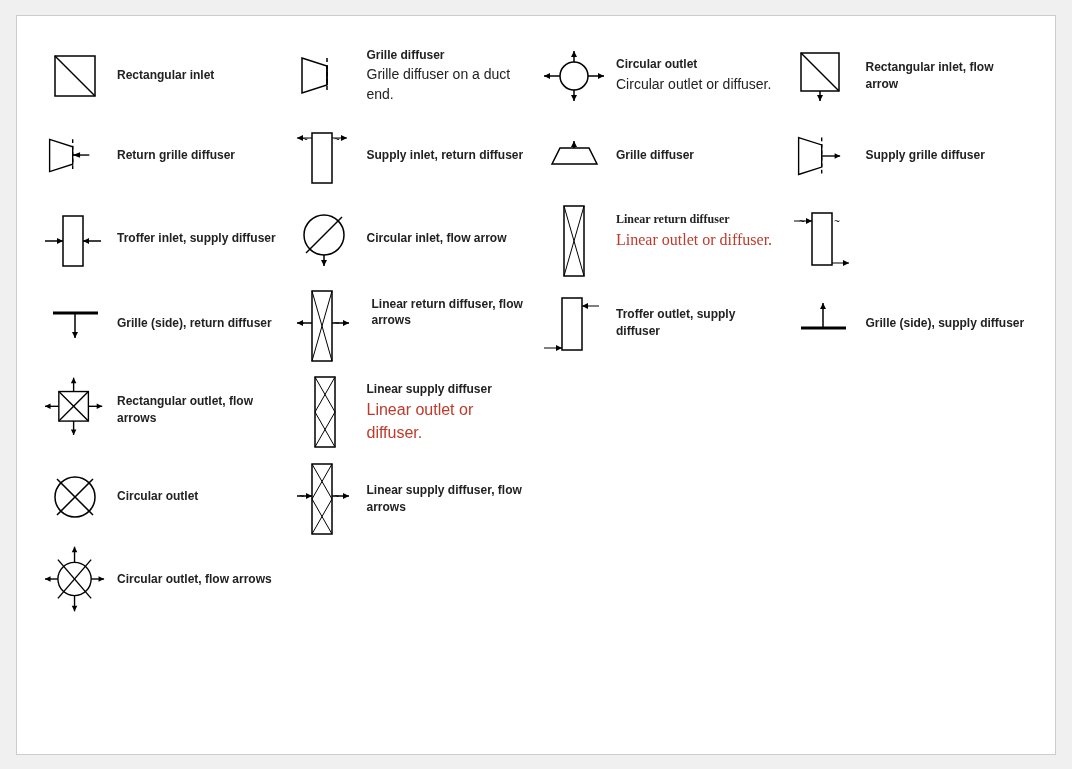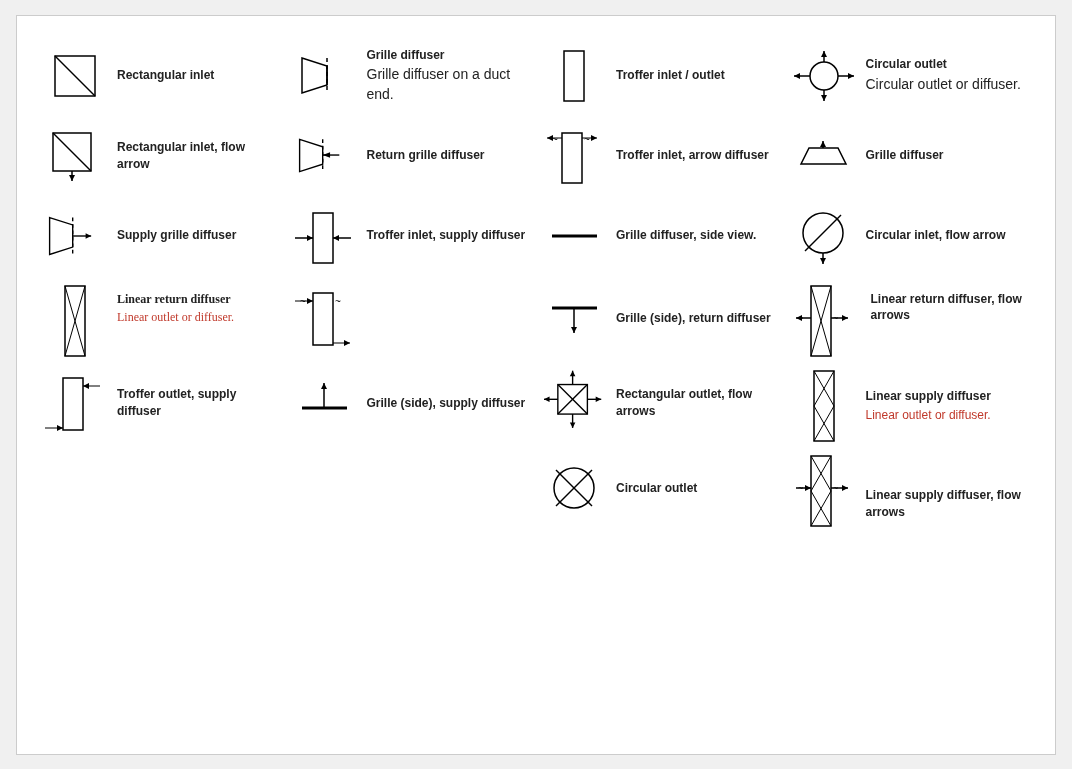--- a/index.html
+++ b/index.html
@@ -40,21 +40,21 @@
     }
     .label {
       font-size: 12px;
       font-weight: bold;
       color: #222;
       line-height: 1.4;
     }
     .label .sub {
       font-weight: normal;
       color: #c0392b;
-      font-size: 12px;
+      font-size: 16px;
       display: block;
       margin-top: 2px;
     }
     .label .sub-black {
       font-weight: normal;
       color: #222;
       font-size: 14px;
       display: block;
       margin-top: 2px;
     }
@@ -84,28 +84,20 @@
           <line x1="30" y1="18" x2="30" y2="37" stroke="#000" stroke-width="1.5"></line>
           <line x1="30" y1="10" x2="30" y2="45" stroke="#000" stroke-width="1.5" stroke-dasharray="4,3"></line>
         </svg>
       </div>
       <div class="label">
         <span>Grille diffuser</span>
         <span class="sub-black">Grille diffuser on a duct end.</span>
       </div>
     </div>
 
-    <div class="item">
-      <div class="symbol">
-        <svg width="40" height="60" viewBox="0 0 40 60">
-          <rect x="10" y="5" width="20" height="50" fill="none" stroke="#000" stroke-width="1.5"></rect>
-        </svg>
-      </div>
-      <div class="label">Troffer inlet / outlet</div>
-    </div>
 
     <div class="item">
       <div class="symbol">
         <svg width="60" height="50" viewBox="0 0 60 50">
           <circle cx="30" cy="25" r="14" fill="none" stroke="#000" stroke-width="1.5"></circle>
 
           <line x1="0" y1="25" x2="16" y2="25" stroke="#000" stroke-width="1.5"></line>
           <polygon points="0,25 6,22 6,28" fill="#000"></polygon>
           <line x1="44" y1="25" x2="60" y2="25" stroke="#000" stroke-width="1.5"></line>
           <polygon points="60,25 54,22 54,28" fill="#000"></polygon>
@@ -154,21 +146,21 @@
 
           <text x="5" y="20" font-size="10" fill="#000">~</text>
           <text x="37" y="20" font-size="10" fill="#000">~</text>
 
           <line x1="0" y1="15" x2="15" y2="15" stroke="#000" stroke-width="1"></line>
           <polygon points="0,15 6,12 6,18" fill="#000"></polygon>
           <line x1="35" y1="15" x2="50" y2="15" stroke="#000" stroke-width="1"></line>
           <polygon points="50,15 44,12 44,18" fill="#000"></polygon>
         </svg>
       </div>
-      <div class="label">Troffer inlet, arrow diffuser</div>
+      <div class="label">Supply inlet, return diffuser</div>
     </div>
 
     <div class="item">
       <div class="symbol">
         <svg width="55" height="40" viewBox="0 0 55 40">
 
           <polygon points="5,28 50,28 42,12 13,12" fill="none" stroke="#000" stroke-width="1.5"></polygon>
 
           <line x1="27" y1="12" x2="27" y2="5" stroke="#000" stroke-width="1.5"></line>
           <polygon points="27,5 24,11 30,11" fill="#000"></polygon>
@@ -198,29 +190,20 @@
 
           <line x1="0" y1="35" x2="18" y2="35" stroke="#000" stroke-width="1.5"></line>
           <polygon points="18,35 12,32 12,38" fill="#000"></polygon>
           <line x1="38" y1="35" x2="56" y2="35" stroke="#000" stroke-width="1.5"></line>
           <polygon points="38,35 44,32 44,38" fill="#000"></polygon>
         </svg>
       </div>
       <div class="label">Troffer inlet, supply diffuser</div>
     </div>
 
-    <div class="item">
-      <div class="symbol">
-        <svg width="55" height="30" viewBox="0 0 55 30">
-
-          <line x1="5" y1="15" x2="50" y2="15" stroke="#000" stroke-width="3"></line>
-        </svg>
-      </div>
-      <div class="label">Grille diffuser, side view.</div>
-    </div>
 
     <div class="item">
       <div class="symbol">
         <svg width="55" height="60" viewBox="0 0 55 60">
           <circle cx="27" cy="27" r="20" fill="none" stroke="#000" stroke-width="1.5"></circle>
           <line x1="9" y1="45" x2="45" y2="9" stroke="#000" stroke-width="1.5"></line>
 
           <line x1="27" y1="47" x2="27" y2="58" stroke="#000" stroke-width="1.5"></line>
           <polygon points="27,58 24,52 30,52" fill="#000"></polygon>
         </svg>
@@ -363,21 +346,21 @@
       <div class="symbol">
         <svg width="50" height="50" viewBox="0 0 50 50">
           <circle cx="25" cy="25" r="20" fill="none" stroke="#000" stroke-width="1.5"></circle>
           <line x1="7" y1="7" x2="43" y2="43" stroke="#000" stroke-width="1.5"></line>
           <line x1="43" y1="7" x2="7" y2="43" stroke="#000" stroke-width="1.5"></line>
         </svg>
       </div>
       <div class="label">Circular outlet</div>
     </div>
 
-    <div class="item" style="align-items: flex-end; padding-top: 15px;">
+    <div class="item" style="align-items: center; padding-top: 15px;">
       <div class="symbol">
         <svg width="55" height="80" viewBox="0 0 55 80">
           <rect x="15" y="5" width="20" height="70" fill="none" stroke="#000" stroke-width="1.5"></rect>
           <line x1="15" y1="5" x2="35" y2="40" stroke="#000" stroke-width="1"></line>
           <line x1="35" y1="5" x2="15" y2="40" stroke="#000" stroke-width="1"></line>
           <line x1="15" y1="40" x2="35" y2="75" stroke="#000" stroke-width="1"></line>
           <line x1="35" y1="40" x2="15" y2="75" stroke="#000" stroke-width="1"></line>
 
           <text x="2" y="40" font-size="9" fill="#000">~</text>
           <text x="37" y="40" font-size="9" fill="#000">~</text>
@@ -388,19 +371,38 @@
           <polygon points="52,37 46,34 46,40" fill="#000"></polygon>
         </svg>
       </div>
       <div class="label">Linear supply diffuser, flow arrows</div>
     </div>
 
     <div class="item"></div>
 
     <div class="item"></div>
 
+    <div class="item">
+      <div class="symbol">
+        <svg width="65" height="70" viewBox="0 0 65 70">
+          <circle cx="32" cy="35" r="18" fill="none" stroke="#000" stroke-width="1.5"></circle>
+          <line x1="14" y1="14" x2="50" y2="56" stroke="#000" stroke-width="1.5"></line>
+          <line x1="50" y1="14" x2="14" y2="56" stroke="#000" stroke-width="1.5"></line>
+
+          <line x1="32" y1="0" x2="32" y2="17" stroke="#000" stroke-width="1.5"></line>
+          <polygon points="32,0 29,6 35,6" fill="#000"></polygon>
+          <line x1="32" y1="53" x2="32" y2="70" stroke="#000" stroke-width="1.5"></line>
+          <polygon points="32,70 29,64 35,64" fill="#000"></polygon>
+          <line x1="0" y1="35" x2="14" y2="35" stroke="#000" stroke-width="1.5"></line>
+          <polygon points="0,35 6,32 6,38" fill="#000"></polygon>
+          <line x1="50" y1="35" x2="64" y2="35" stroke="#000" stroke-width="1.5"></line>
+          <polygon points="64,35 58,32 58,38" fill="#000"></polygon>
+        </svg>
+      </div>
+      <div class="label">Circular outlet, flow arrows</div>
+    </div>
 
     <div class="item"></div>
     <div class="item"></div>
     <div class="item"></div>
 
   </div>
 </div>
 
 </body></html>

